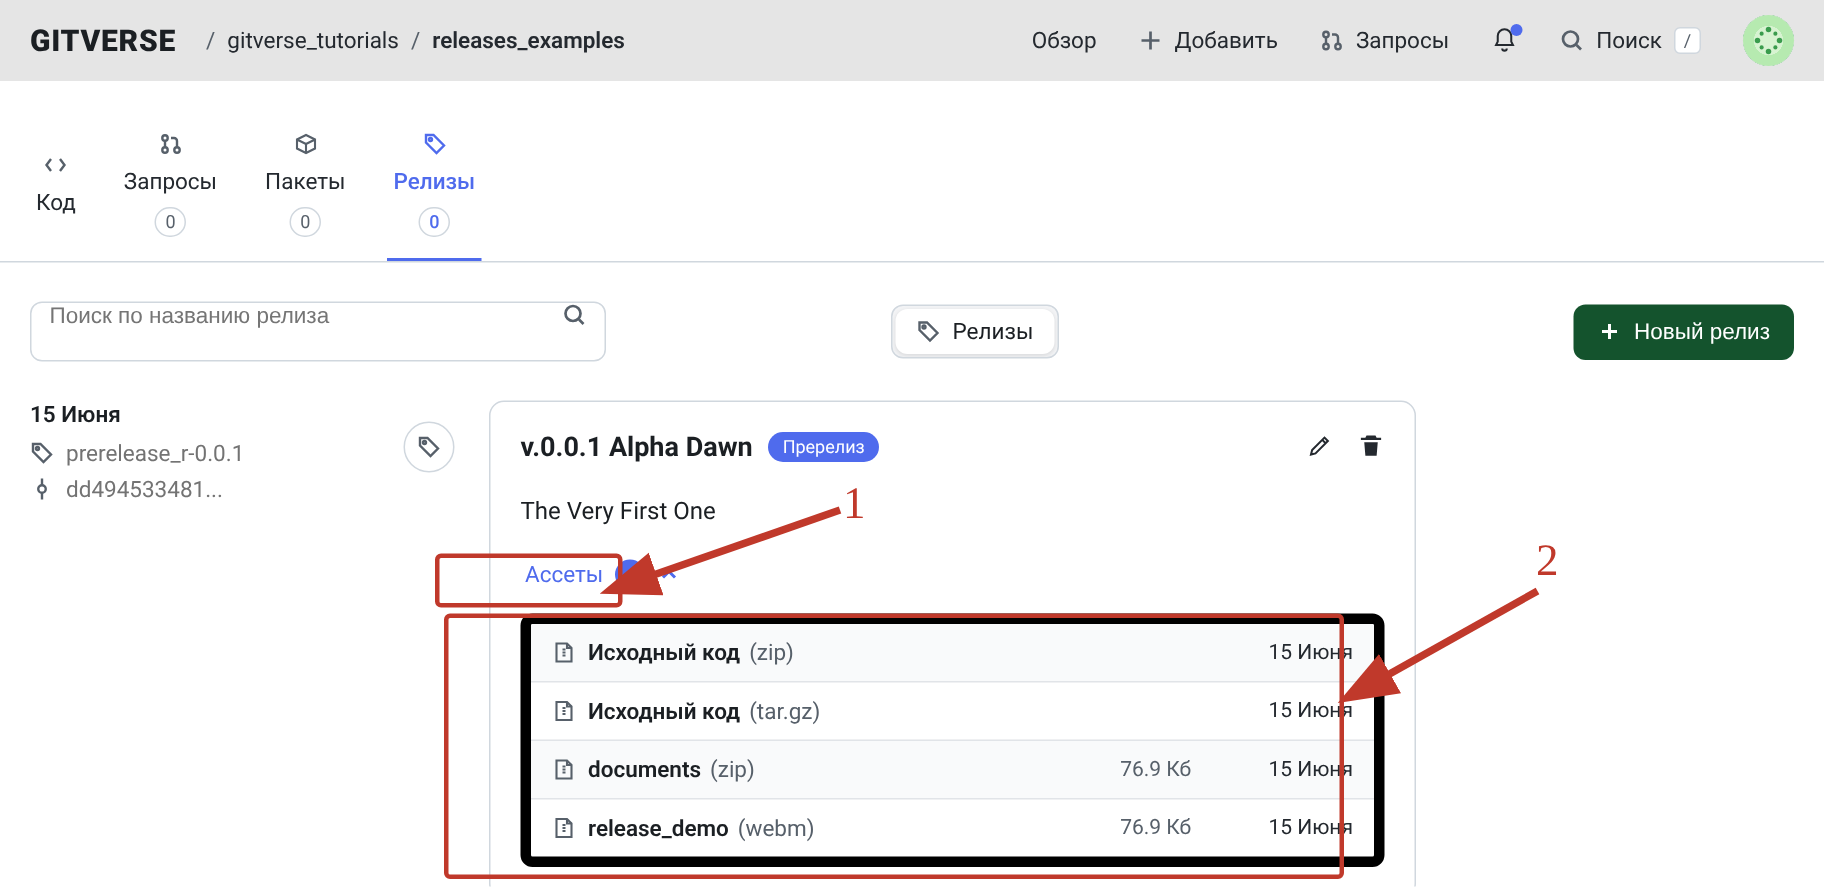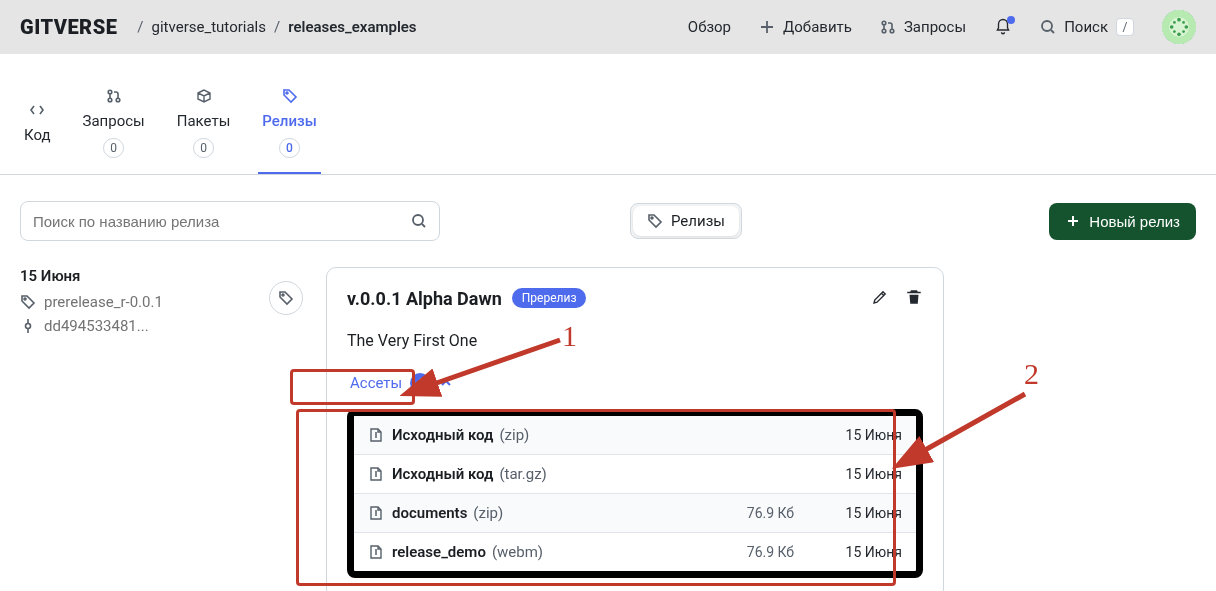--- a/index.html
+++ b/index.html
@@ -32,21 +32,21 @@
   .repotabs { display:flex; align-items:center; padding: 24px 20px 0 20px; border-bottom:1px solid #d0d7de; gap: 24px;}
   .repotab { display:flex; align-items:center; gap:8px; padding:10px 4px 14px 4px; font-size:15px; color:#24292f; border-bottom:2px solid transparent; cursor:pointer;flex-direction:column;}
   .repotab.active { border-bottom-color:#4f6bed; color:#4f6bed; font-weight:500;}
   .repotab.active .countpill { color:#4f6bed; }
   .countpill { min-width:20px; height:20px; padding:0 6px; border:1px solid #d0d7de; border-radius:10px; font-size:12px; display:inline-flex; align-items:center; justify-content:center; color:#57606a;}
   .repotabs-spacer { flex:1; }
   .settings-tab { display:flex; align-items:center; gap:8px; padding:10px 4px 14px 4px; font-size:15px; cursor:pointer;}
 
   
   .toolbar { display:flex; align-items:center; padding: 26px 20px; gap:20px;}
-  .searchbox { display:flex; align-items:center; width:420px; height:40px; border:1px solid #d0d7de; border-radius:8px; padding:0 12px;}
+  .searchbox { display:flex; align-items:flex-start; width:384px; height:40px; border:1px solid #d0d7de; border-radius:8px; padding:0 12px;}
   .searchbox input { flex:1; border:none; outline:none; font-size:15px; color:#24292f; background:transparent;}
   .segmented { display:flex; border:1px solid #d0d7de; border-radius:8px; overflow:hidden; background:#f3f4f6;}
   .segmented .seg { display:flex; align-items:center; gap:8px; padding:8px 16px; font-size:15px; cursor:pointer;}
   .segmented .seg.active { background:#fff; box-shadow: 0 1px 3px rgba(0,0,0,.1); border-radius:8px; margin:2px; padding:6px 14px;}
   .toolbar-spacer { flex:1; }
   .btn-primary { display:flex; align-items:center; gap:8px; background:#14532d; color:#fff; font-size:15px; font-weight:500; border:none; border-radius:8px; padding:10px 16px; cursor:pointer;}
 
   
   .body { display:flex; padding: 0 20px; gap: 20px; position:relative;}
   .sidecol { width:260px; padding-right: 0; font-size:15px;}

